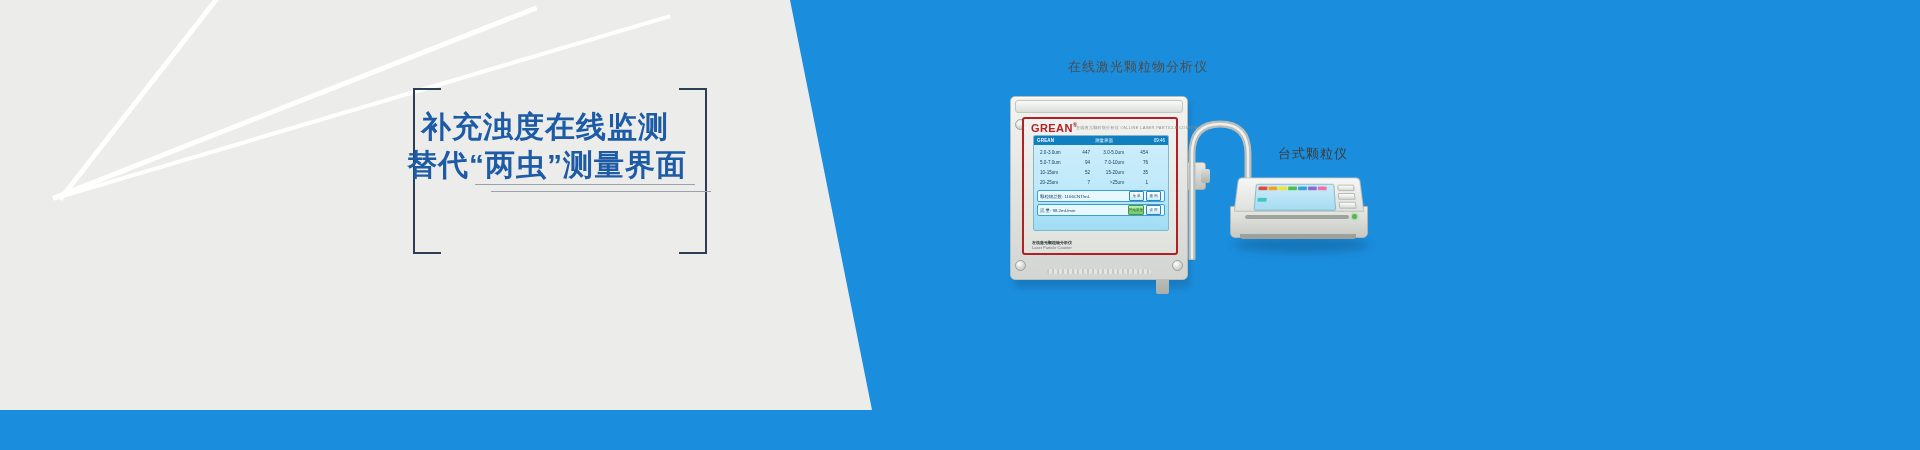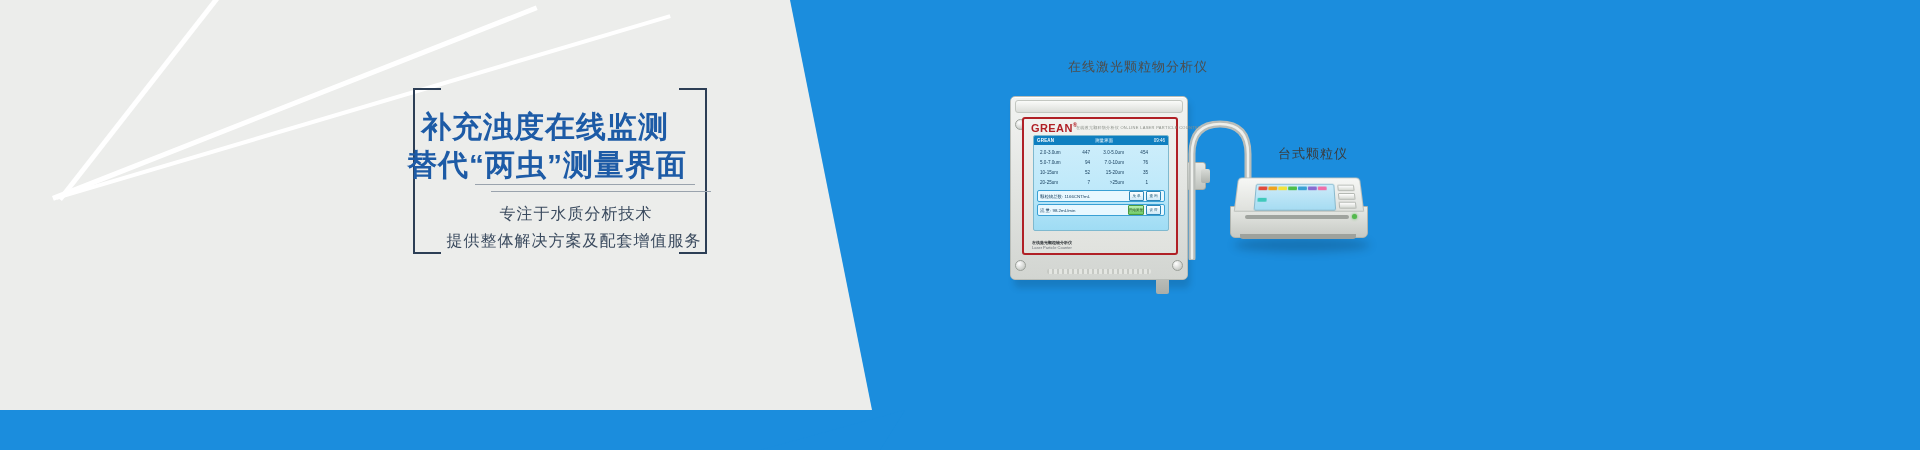--- a/index.html
+++ b/index.html
@@ -190,24 +190,20 @@
     <div class="headline">
       <div class="line1">补充浊度在线监测</div>
       <div class="line2">替代“两虫”测量界面</div>
     </div>
 
     <div class="rules">
       <div class="rule rule-a"></div>
       <div class="rule rule-b"></div>
     </div>
 
-    <div class="subtitles">
-      <div class="sub-1">专注于水质分析技术</div>
-      <div class="sub-2">提供整体解决方案及配套增值服务</div>
-    </div>
   </div>
 
   <div class="dev-label label-analyzer">在线激光颗粒物分析仪</div>
   <div class="dev-label label-bench">台式颗粒仪</div>
 
   <div class="analyzer">
     <div class="anl-shadow"></div>
     <div class="anl-port"></div>
     <div class="anl-foot"></div>
     <div class="anl-body">

